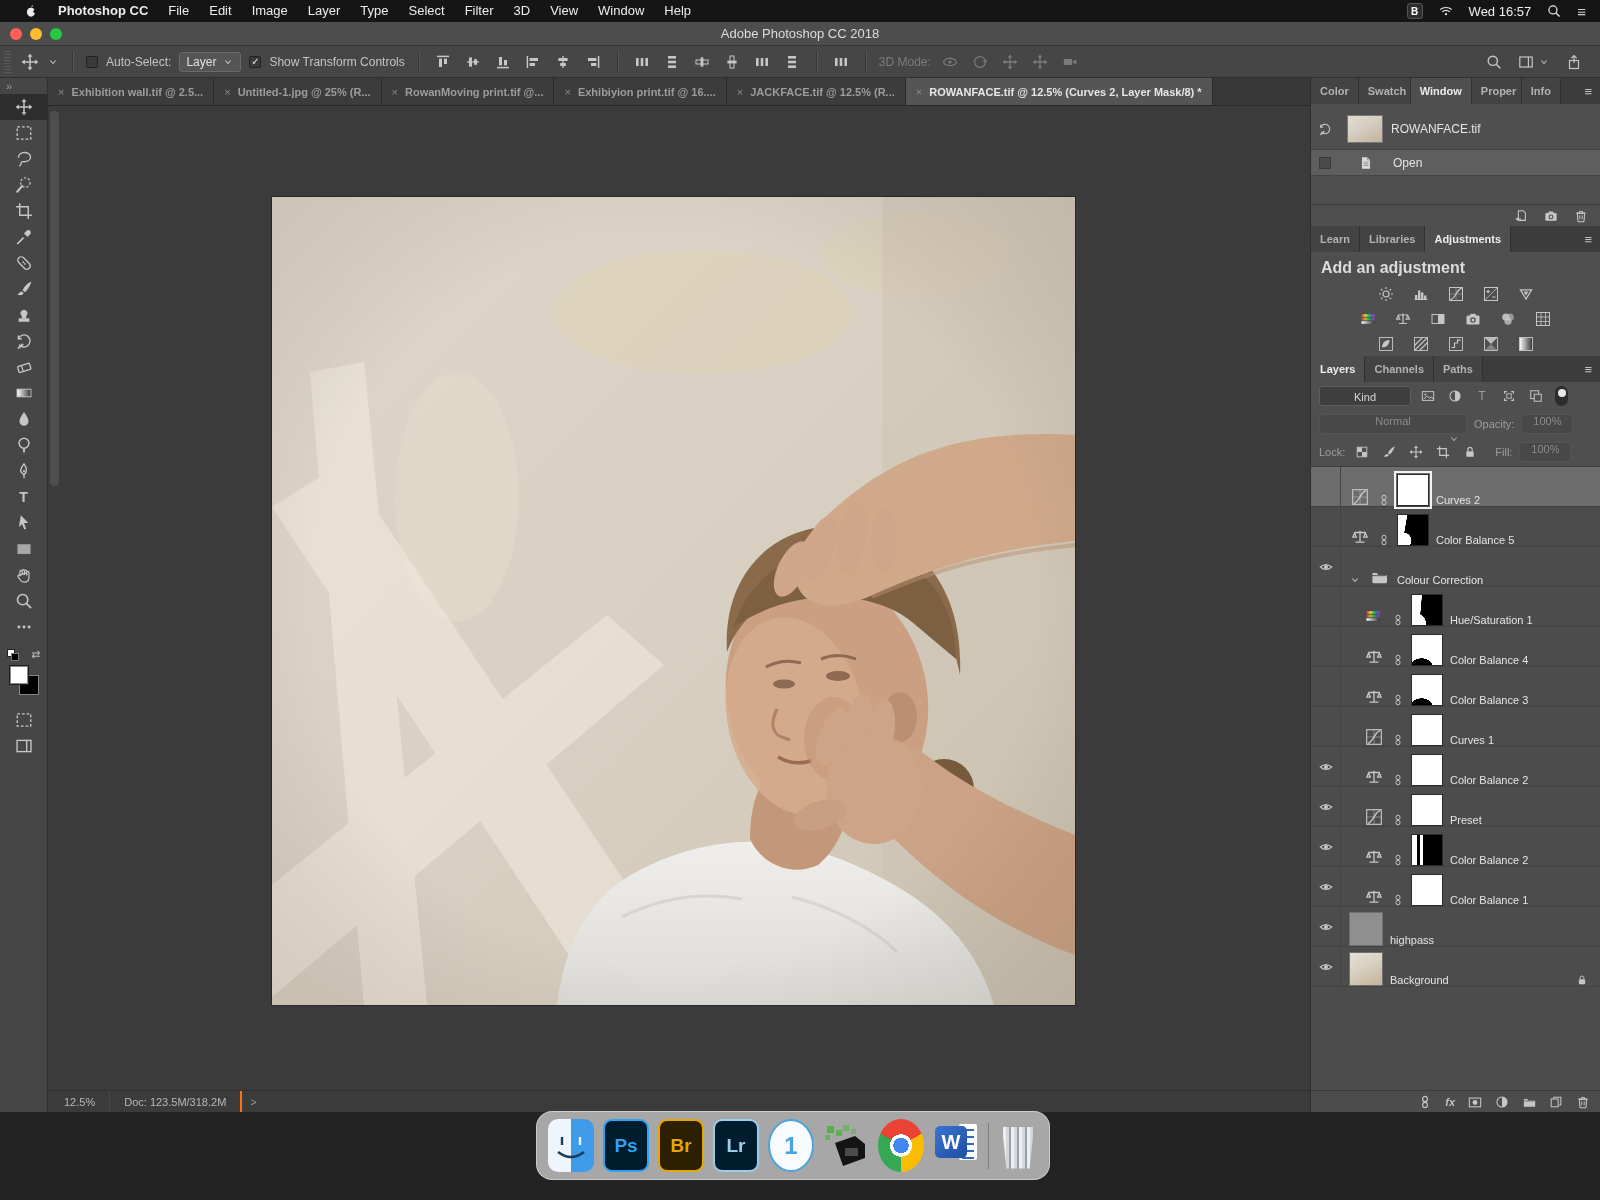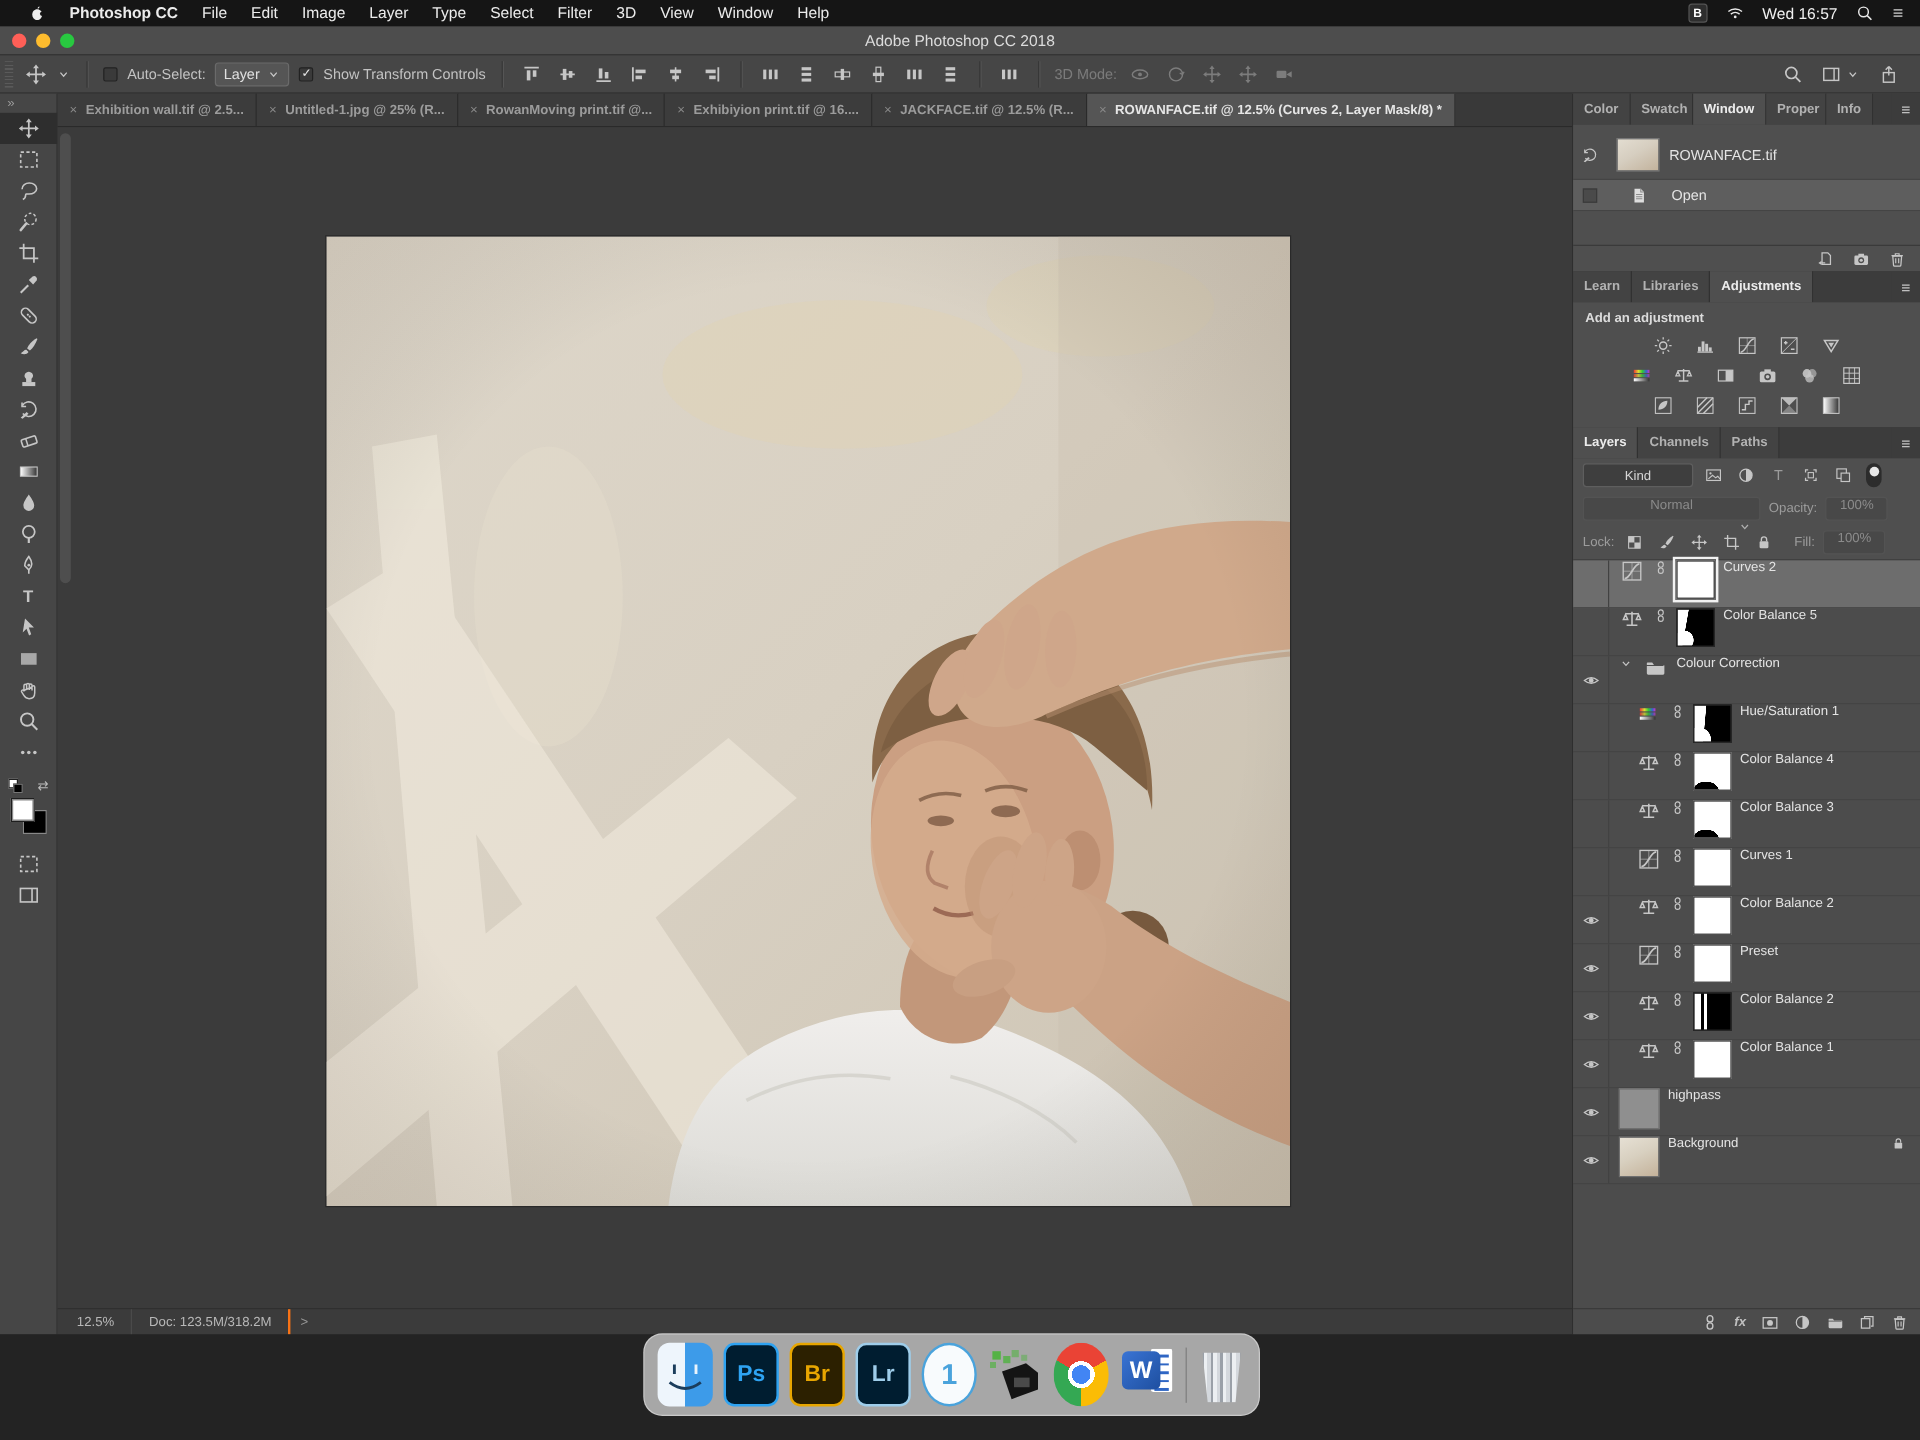--- a/index.html
+++ b/index.html
@@ -82,39 +82,39 @@
   .hist-body { height:100px; padding-top:4px; flex:none; background:#4f4f4f; }
   .h-row1 { height:42px; display:flex; align-items:center; gap:8px; border-bottom:1px solid #444; }
   .h-well { width:28px; display:flex; align-items:center; justify-content:center; flex:none; }
   .h-thumb { width:36px; height:28px; border:1px solid #777; background:linear-gradient(150deg,#e3ddd1 0%,#d6cec0 45%,#c2b29c 100%); }
   .h-label { font-size:12px; color:#e4e4e4; }
   .h-row2 { height:26px; display:flex; align-items:center; gap:20px; background:#5e5e5e; border-bottom:1px solid #444; }
   .h-cb { width:12px; height:12px; background:#4a4a4a; border:1px solid #3a3a3a; }
   .panel-foot { height:22px; border-top:1px solid #3a3a3a; background:#4f4f4f; display:flex; align-items:center; justify-content:flex-end; gap:16px; padding-right:12px; flex:none; }
 
   .adj-body { height:104px; background:#4f4f4f; flex:none; }
-  .adj-head { font-size:11px; font-weight:bold; color:#dcdcdc; padding:7px 10px 4px; }
+  .adj-head { font-size:16px; font-weight:bold; color:#dcdcdc; padding:7px 10px 4px; }
   .adj-row { display:flex; justify-content:center; align-items:center; gap:13px; height:25px; }
   .adj { width:22px; height:20px; display:flex; align-items:center; justify-content:center; }
 
   .lp-controls { background:#4f4f4f; flex:none; border-bottom:1px solid #3e3e3e; }
   .lp-r { height:28px; display:flex; align-items:center; gap:7px; padding:0 8px; font-size:11px; color:#9c9c9c; }
   .kindbox { width:92px; height:20px; background:#3e3e3e; border:1px solid #5e5e5e; border-radius:3px; display:flex; align-items:center; gap:4px; padding:0 5px; color:#d6d6d6;flex-direction:column; }
   .kindbox .lbl { flex:1; }
   .fico { width:20px; display:flex; justify-content:center; }
   .pill { width:13px; height:20px; background:#2c2c2c; border-radius:7px; position:relative; margin-left:2px; }
   .pill::after { content:""; position:absolute; left:2.5px; top:2.5px; width:8px; height:8px; border-radius:50%; background:#e8e8e8; }
   .selbox { height:20px; background:#474747; border:1px solid #555; border-radius:3px; display:flex; align-items:center; padding:0 6px; gap:6px; color:#9a9a9a; opacity:.8;flex-direction:column; }
   .selbox.w150 { width:148px; } .selbox.w52 { width:52px; justify-content:space-between; }
 
   .layerlist { flex:none; background:#4c4c4c; }
   .lrow { height:40px; display:flex; align-items:center; border-bottom:1px solid #424242; background:#4c4c4c; }
   .lrow.sel { background:#6d6d6d; }
   .eyewell { width:30px; height:100%; border-right:1px solid #424242; display:flex; align-items:center; justify-content:center; flex:none; }
-  .lcontent { display:flex; align-items:flex-start; gap:7px; padding-left:8px; min-width:0; flex:1; height:100%; }
+  .lcontent { display:flex; align-items:flex-end; gap:7px; padding-left:8px; min-width:0; flex:1; height:100%; }
   .lcontent.child { padding-left:22px; }
   .ticon { width:22px; display:flex; justify-content:center; flex:none; }
   .mask { width:32px; height:32px; background:#fff; border:1px solid #2c2c2c; flex:none; }
   .mask.selmask { outline:2px solid #f2f2f2; outline-offset:1px; }
   .mask.m-cb5 { background:#000; background-image:radial-gradient(circle at 18% 85%,#fff 22%,transparent 23%),linear-gradient(100deg,#fff 26%,#000 27%); }
   .mask.m-hs { background:#000; background-image:radial-gradient(circle at 12% 95%,#fff 26%,transparent 27%),linear-gradient(95deg,#fff 30%,#000 31%); }
   .mask.m-blob { background:#fff; background-image:radial-gradient(ellipse 60% 45% at 32% 105%,#000 60%,transparent 61%); }
   .mask.m-dark { background:#000; background-image:linear-gradient(90deg,#fff 0 17%,#000 17% 26%,#fff 26% 36%,#000 36%); }
   .lthumb { width:34px; height:34px; border:1px solid #6f6f6f; flex:none; }
   .lthumb.gray { background:#8f8f8f; }

